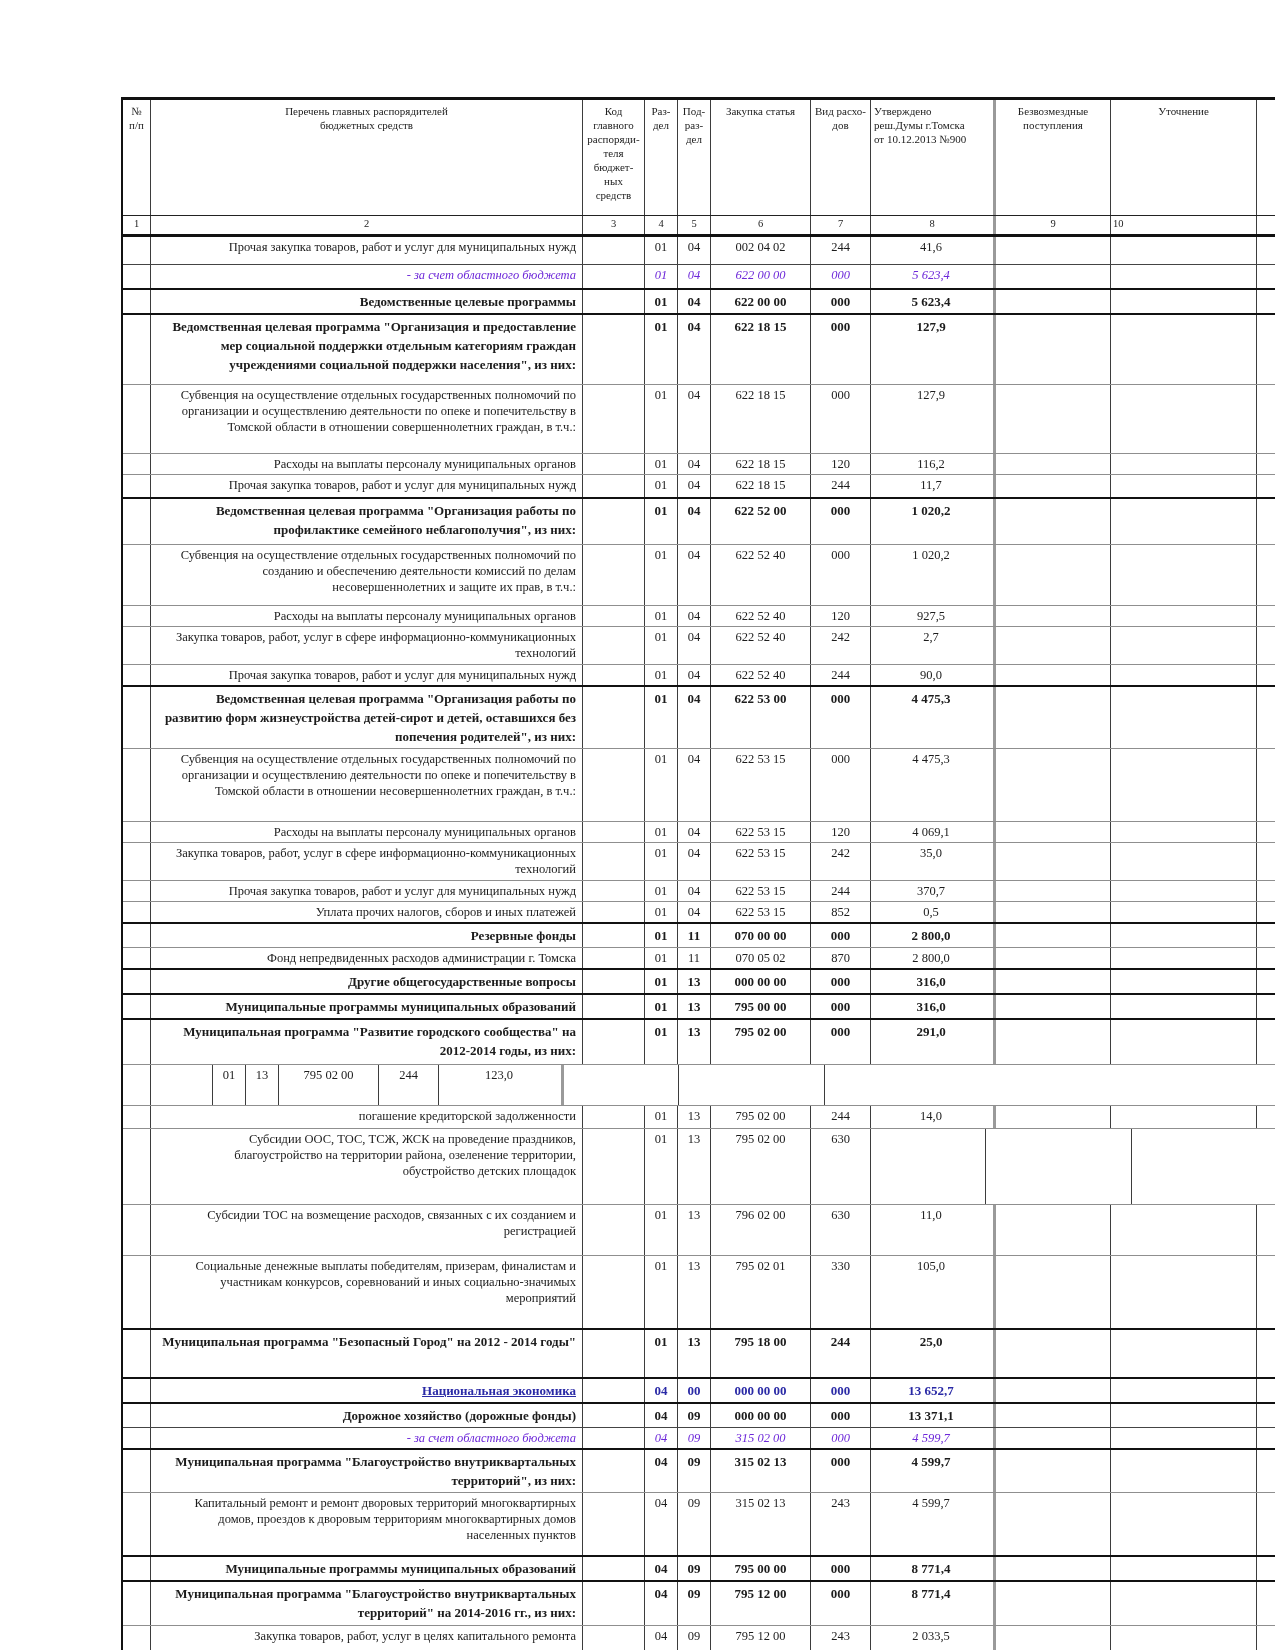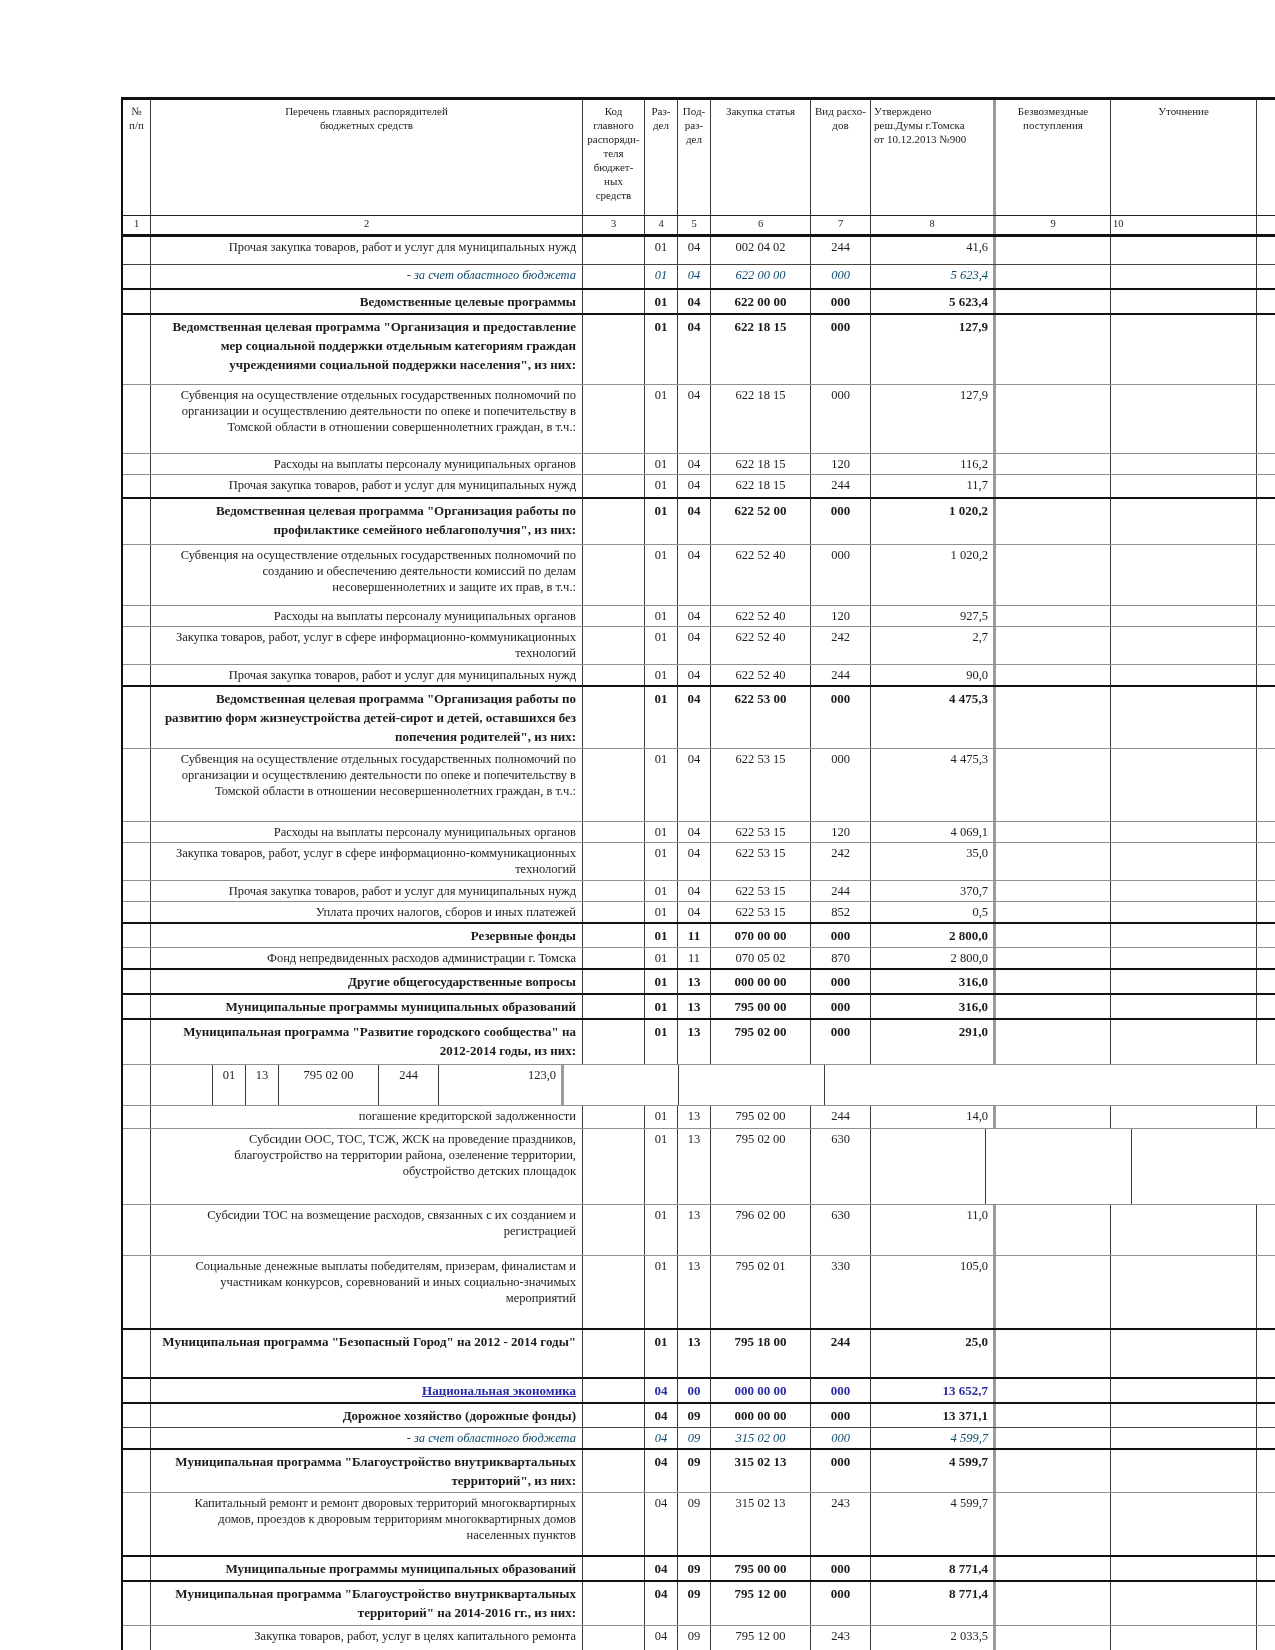--- a/index.html
+++ b/index.html
@@ -30,21 +30,21 @@
     white-space:pre-line;
   }
   
   .c-num{width:28px;}
   .c-name{width:432px;text-align:right;padding-left:6px;padding-right:6px;}
   .c-grbs{width:62px;text-align:center;}
   .c-razdel{width:33px;text-align:center;}
   .c-podrazdel{width:33px;text-align:center;}
   .c-target{width:100px;text-align:center;}
   .c-vid{width:60px;text-align:center;}
-  .c-approved{width:125px;text-align:right;padding-right:5px;border-right:3px solid #9a9a9a;}
+  .c-approved{width:125px;text-align:center;padding-right:5px;border-right:3px solid #9a9a9a;}
   .c-gratuitous{width:115px;}
   .c-clarif{width:146px;}
   .c-cut{width:20px;border-right:none;}
   
   .thead-labels{border-bottom:1px solid #222;}
   .thead-labels .c{
     height:115px;
     font-size:11px;line-height:14px;
     text-align:center;
     padding-top:4px;
@@ -59,21 +59,21 @@
     padding:1px 2px;
     color:#222;
   }
   
   .row{display:flex;align-items:stretch;border-top:1px solid #8f8f8f;}
   .row:first-child{border-top:none;}
   .row.s-bold{border-top:2px solid #111;}
   .row.s-blue{border-top:2px solid #111;}
   .row.s-italic{border-top:1px solid #444;}
   .row.s-bold .c{font-weight:bold;font-size:13px;line-height:19px;}
-  .row.s-italic .c{font-style:italic;color:#0c4a6e;}
+  .row.s-italic .c{font-style:italic;color:#6d28d9;}
   .row.s-blue .c{font-weight:bold;color:#2a2aa6;font-size:13px;line-height:19px;}
   .row.s-blue .c-name{text-decoration:underline;}
   .row.s-detail .c-name{padding-left:12px;}
   .row .c-name{white-space:normal;}
 </style>
 </head>
 <body>
 
 <div class="page">
   <div class="tbl">

